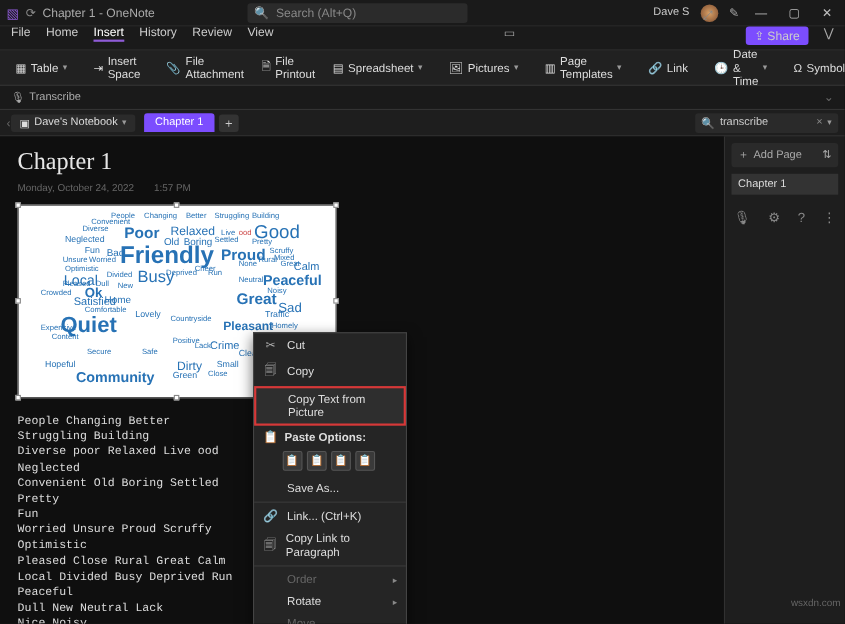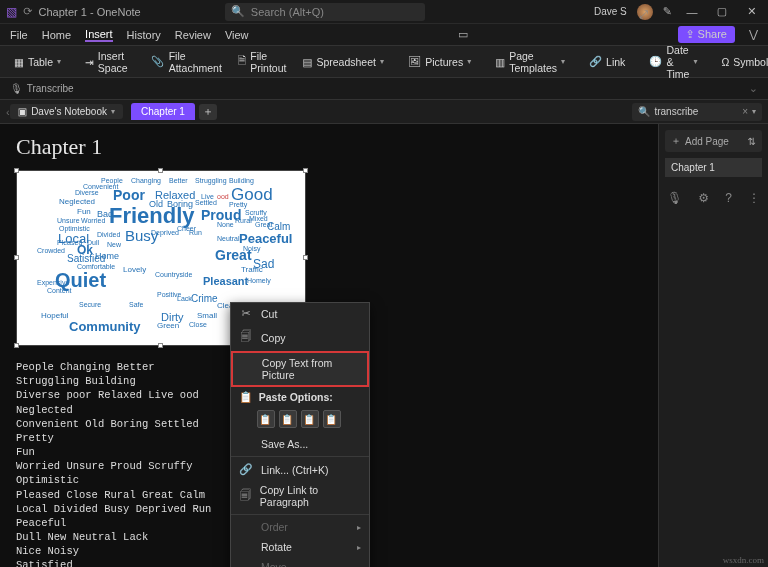--- a/index.html
+++ b/index.html
@@ -5,21 +5,21 @@
 * { margin: 0; padding: 0; box-sizing: border-box; font-family: "Segoe UI", Arial, sans-serif; }
 body { background: #1a1a1a; color: #ccc; width: 768px; height: 567px; overflow: hidden; font-size: 11px; position: relative; }
 
 .titlebar { height: 24px; background: #1a1a1a; display: flex; align-items: center; padding: 0 6px; border-bottom: 1px solid #2a2a2a; }
 .titlebar .left { display:flex; align-items:center; gap:6px; }
 .titlebar .title { color:#aaa; font-size:11px;text-align:center; }
 .titlebar .search { flex: 0 0 200px; margin-left: auto; margin-right: auto; background:#2b2b2b; border-radius:3px; height:18px; display:flex; align-items:center; padding:0 6px; color:#888; gap:6px; }
 .titlebar .right { display:flex; align-items:center; gap:10px; margin-left:auto; }
 .win-btn { width:20px; text-align:center; color:#bbb; cursor:pointer; }
 
-.menubar { height: 22px; display:flex; align-items:center; gap: 14px; padding: 0 10px; border-bottom:1px solid #333; }
+.menubar { height: 22px; display:flex; align-items:flex-start; gap: 14px; padding: 0 10px; border-bottom:1px solid #333; }
 .menubar span { font-size:11px; color:#ccc; cursor:pointer; }
 .menubar span.active { color:#fff; border-bottom:2px solid #8e5bd6; }
 .menubar .share { margin-left:auto; background:#7c4dff; color:#fff; padding:2px 8px; border-radius:3px; font-size:10px; }
 
 .toolbar { height: 32px; background:#212121; display:flex; align-items:center; padding:0 8px; gap:4px; border-bottom:1px solid #333; }
 .tool { display:flex; align-items:center; gap:4px; padding:3px 6px; border-radius:3px; color:#ddd; font-size:10.5px; cursor:pointer; }
 .tool-sep { width:1px; height:18px; background:#3a3a3a; margin:0 2px; }
 .chev { font-size:8px; color:#999; }
 
 .subbar { height:22px; display:flex; align-items:center; padding:0 10px; gap:6px; border-bottom:1px solid #333; }
@@ -55,21 +55,21 @@
 .ctxmenu .row { display:flex; align-items:center; gap:8px; padding:4px 8px; cursor:pointer; }
 .ctxmenu .row.hl { border:2px solid #d63838; background:#2e2e2e; }
 .ctxmenu .sep { height:1px; background:#3a3a3a; margin:2px 0; }
 .ctxmenu .hdr { font-weight:bold; padding:4px 8px; }
 .ctxmenu .ic { width:14px; text-align:center; color:#aaa; font-size:11px; }
 .ctxmenu .arr { margin-left:auto; font-size:8px; color:#888; }
 .ctxmenu .dim { color:#666; }
 .paste-icons { display:flex; gap:4px; padding:2px 8px 6px 26px; }
 .paste-icons span { width:18px; height:18px; background:#3a3a3a; border:1px solid #555; border-radius:2px; display:flex; align-items:center; justify-content:center; color:#d6a84a; font-size:10px; }
 
-.attribution { position:absolute; bottom:2px; right:4px; font-size:9px; color:#666;font-family:Liberation Serif, serif; }
+.attribution { position:absolute; bottom:14px; right:4px; font-size:9px; color:#666; }
 .expand-icon { position:absolute; top:8px; right:120px; color:#888; font-size:11px; }
 .avatar { width:16px; height:16px; border-radius:50%; background:radial-gradient(circle,#d9a066,#7a4a2e); }
 </style>
 </head>
 <body>
 
 <div class="titlebar">
   <div class="left">
     <span style="color:#8e5bd6;font-size:12px">▧</span>
     <span style="color:#888">⟳</span>
@@ -141,20 +141,24 @@
     <span style="margin-left:auto">×</span>
     <span class="chev">▾</span>
   </div>
 </div>
 
 <span class="expand-icon">⤢</span>
 
 <div class="main">
   <div class="content">
     <h1 class="pgtitle">Chapter 1</h1>
+    <div class="pgdate">
+      <span>Monday, October 24, 2022</span>
+      <span>1:57 PM</span>
+    </div>
 
     <div class="imgframe">
       <div class="handle h-tl"></div>
       <div class="handle h-t"></div>
       <div class="handle h-tr"></div>
       <div class="handle h-l"></div>
       <div class="handle h-r"></div>
       <div class="handle h-bl"></div>
       <div class="handle h-b"></div>
       <div class="handle h-br"></div>

